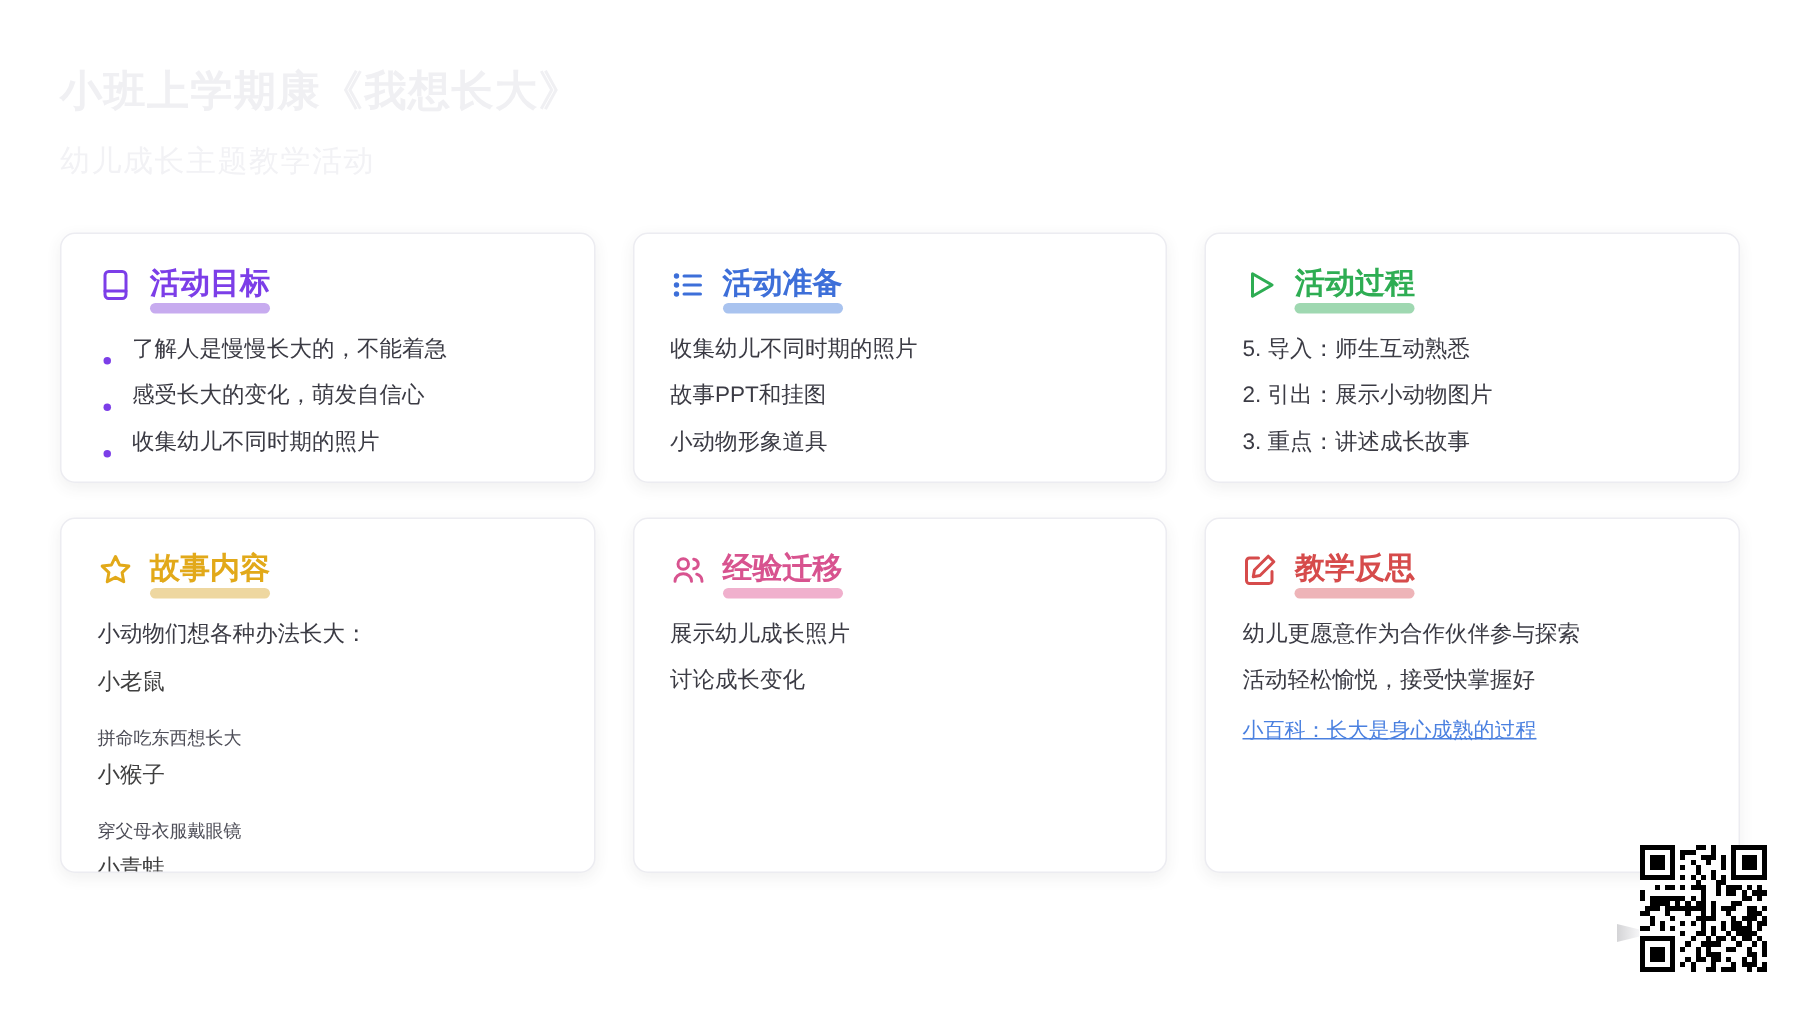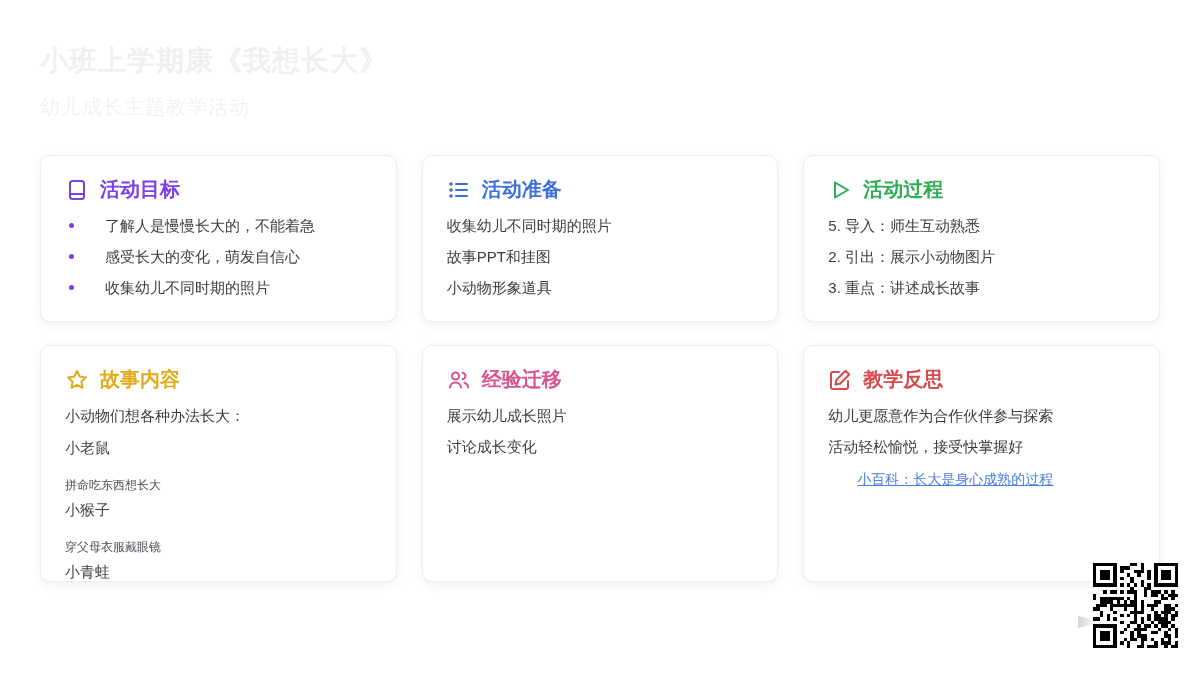--- a/index.html
+++ b/index.html
@@ -31,38 +31,38 @@
     border:1px solid #ececf1;
     border-radius:10px;
     box-shadow:0 3px 10px rgba(60,64,67,0.08);
     padding:21px 22px 0 24px;
     box-sizing:border-box;
     overflow:hidden;
   }
   .card-head{display:flex;align-items:flex-start;gap:11px;margin-bottom:13px;}
   .icon{width:24px;height:24px;flex:0 0 auto;color:var(--accent);margin-top:1px;}
   .icon svg{width:24px;height:24px;display:block;}
-  .title-wrap{display:inline-flex;}
+  .title-wrap{display:inline-flex;flex-direction:column;}
   .card-title{font-size:20px;font-weight:bold;color:var(--accent);line-height:24px;}
   .underline{height:7px;border-radius:4px;background:var(--accent-light);margin-top:1px;}
   
   .card-body{font-size:15px;color:#3b3b44;}
-  .line{line-height:21px;margin-bottom:10px;display:flex;align-items:flex-start;gap:17px;}
+  .line{line-height:21px;margin-bottom:10px;display:flex;align-items:flex-end;}
   .dot{
     width:5px;height:5px;border-radius:50%;
     background:var(--accent);flex:0 0 auto;
     margin:8px 14px 0 4px;
   }
   .intro-line{line-height:21px;margin-bottom:12px;}
   .group{margin-bottom:7px;}
   .group-name{font-size:15px;color:#404040;line-height:20px;}
   .group-desc{font-size:12px;color:#4d4d57;line-height:16px;margin-top:19px;margin-bottom:6px;}
   .card-link{
     font-size:14px;line-height:20px;
-    display:inline-block;margin-top:2px;margin-left:29px;
+    display:inline-block;margin-top:2px;
   }
   
   .qr{position:absolute;right:22px;bottom:27px;width:85px;height:85px;}
   .qr svg{display:block;width:85px;height:85px;}
   .page-curl{
     position:absolute;left:1078px;top:616px;width:15px;height:12px;
     background:linear-gradient(to right,#c9c9cc,#f4f4f6);
     clip-path:polygon(0 0,100% 30%,100% 70%,0 100%);
     opacity:.8;
   }

